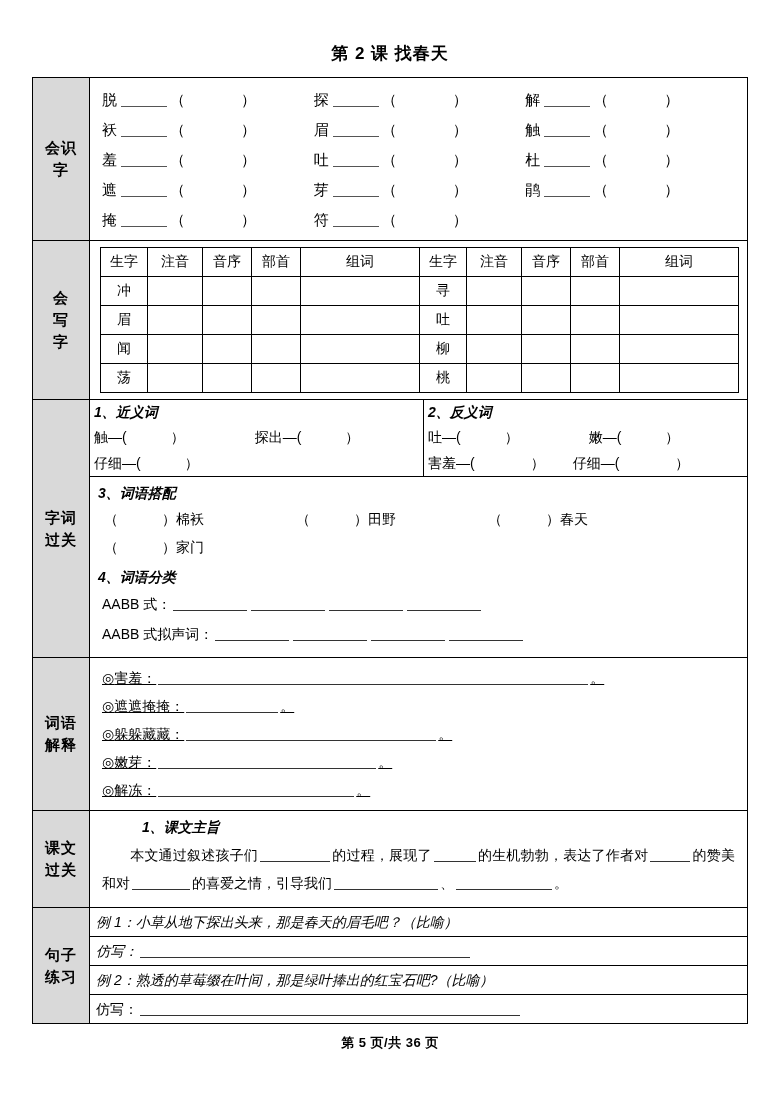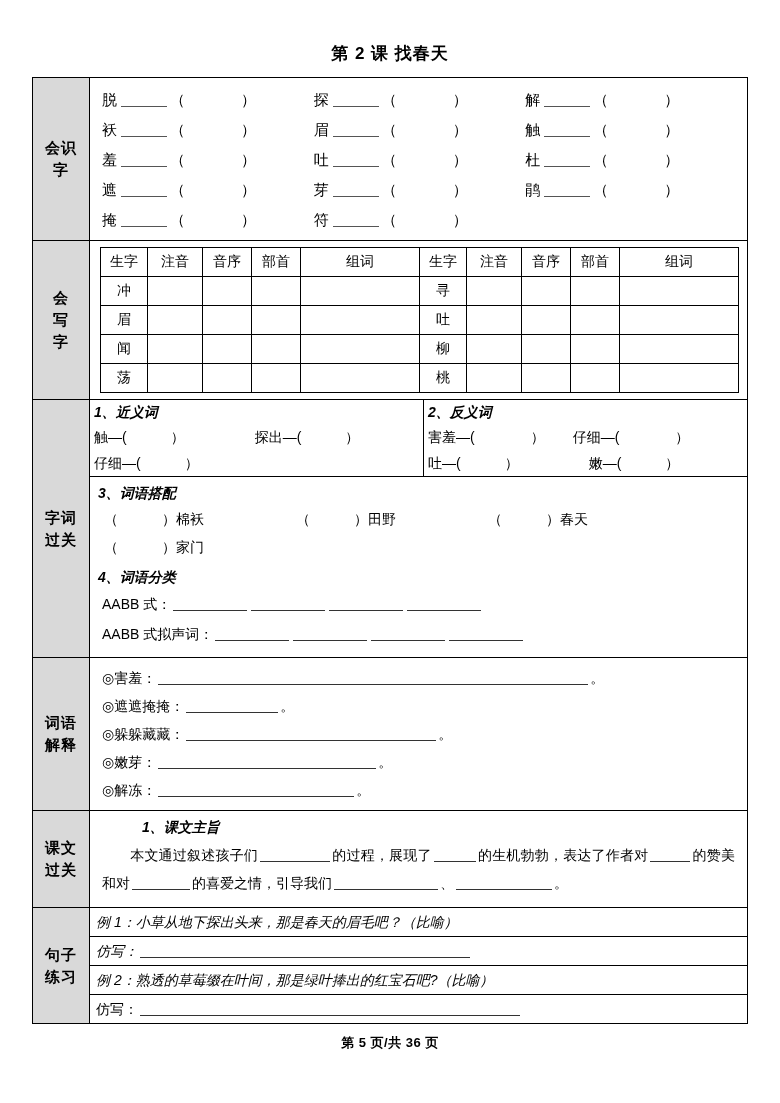--- a/index.html
+++ b/index.html
@@ -374,24 +374,24 @@
               <div class="line-row">
                 <span>触—(</span><span class="pgap"></span><span>）</span><span class="gap-lg"></span><span>探出—(</span><span class="pgap"></span><span>）</span>
               </div>
               <div class="line-row">
                 <span>仔细—(</span><span class="pgap"></span><span>）</span>
               </div>
             </div>
             <div class="split-r">
               <div class="sec-h">2、反义词</div>
               <div class="line-row">
+                <span>吐—(</span><span class="pgap"></span><span>）</span><span class="gap-lg"></span><span>嫩—(</span><span class="pgap"></span><span>）</span>
+              </div>
+              <div class="line-row">
                 <span>害羞—(</span><span class="pgap-w"></span><span>）</span><span class="gap-sm"></span><span>仔细—(</span><span class="pgap-w"></span><span>）</span>
-              </div>
-              <div class="line-row">
-                <span>吐—(</span><span class="pgap"></span><span>）</span><span class="gap-lg"></span><span>嫩—(</span><span class="pgap"></span><span>）</span>
               </div>
             </div>
           </div>
 
           <div style="padding:4px 8px 2px 8px;">
             <div class="sec-h" style="padding-left:0;">3、词语搭配</div>
             <div class="match-row">
               <span>（</span><span class="pgap"></span><span>）棉袄</span><span class="m-gap"></span><span>（</span><span class="pgap"></span><span>）田野</span><span class="m-gap"></span><span>（</span><span class="pgap"></span><span>）春天</span>
             </div>
             <div class="match-row">
@@ -411,21 +411,21 @@
 
         </td>
       </tr>
 
       <tr>
         <td class="label">
           <div>词语</div>
           <div>解释</div>
         </td>
         <td class="body">
-          <div style="padding:6px 8px 6px 8px;">
+          <div style="padding:6px 8px 6px 8px;text-decoration:underline;">
             <div class="def-row">
               <span>◎</span><span>害羞：</span><span class="blk" style="width:430px;"></span><span>。</span>
             </div>
             <div class="def-row">
               <span>◎</span><span>遮遮掩掩：</span><span class="blk" style="width:92px;"></span><span>。</span>
             </div>
             <div class="def-row">
               <span>◎</span><span>躲躲藏藏：</span><span class="blk" style="width:250px;"></span><span>。</span>
             </div>
             <div class="def-row">

